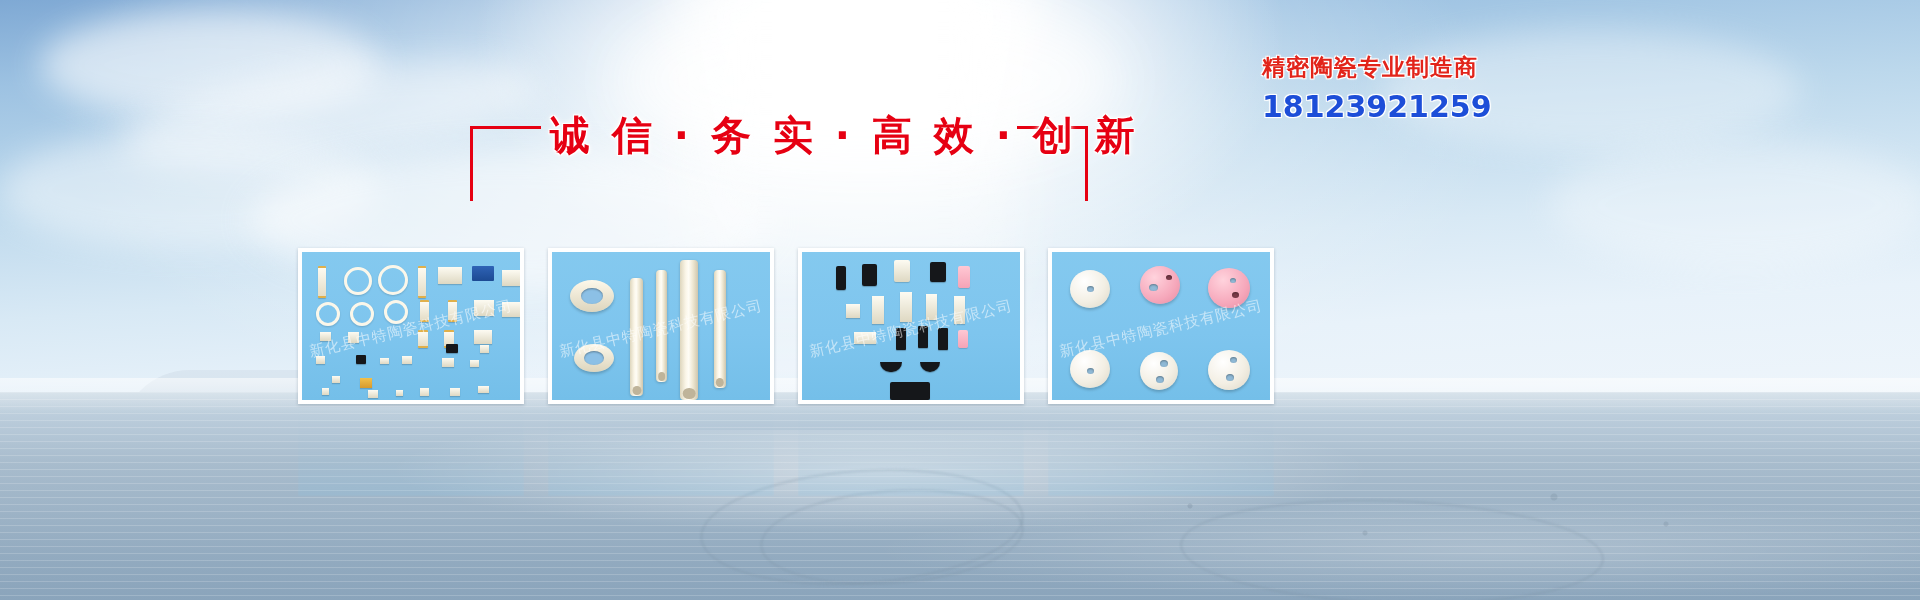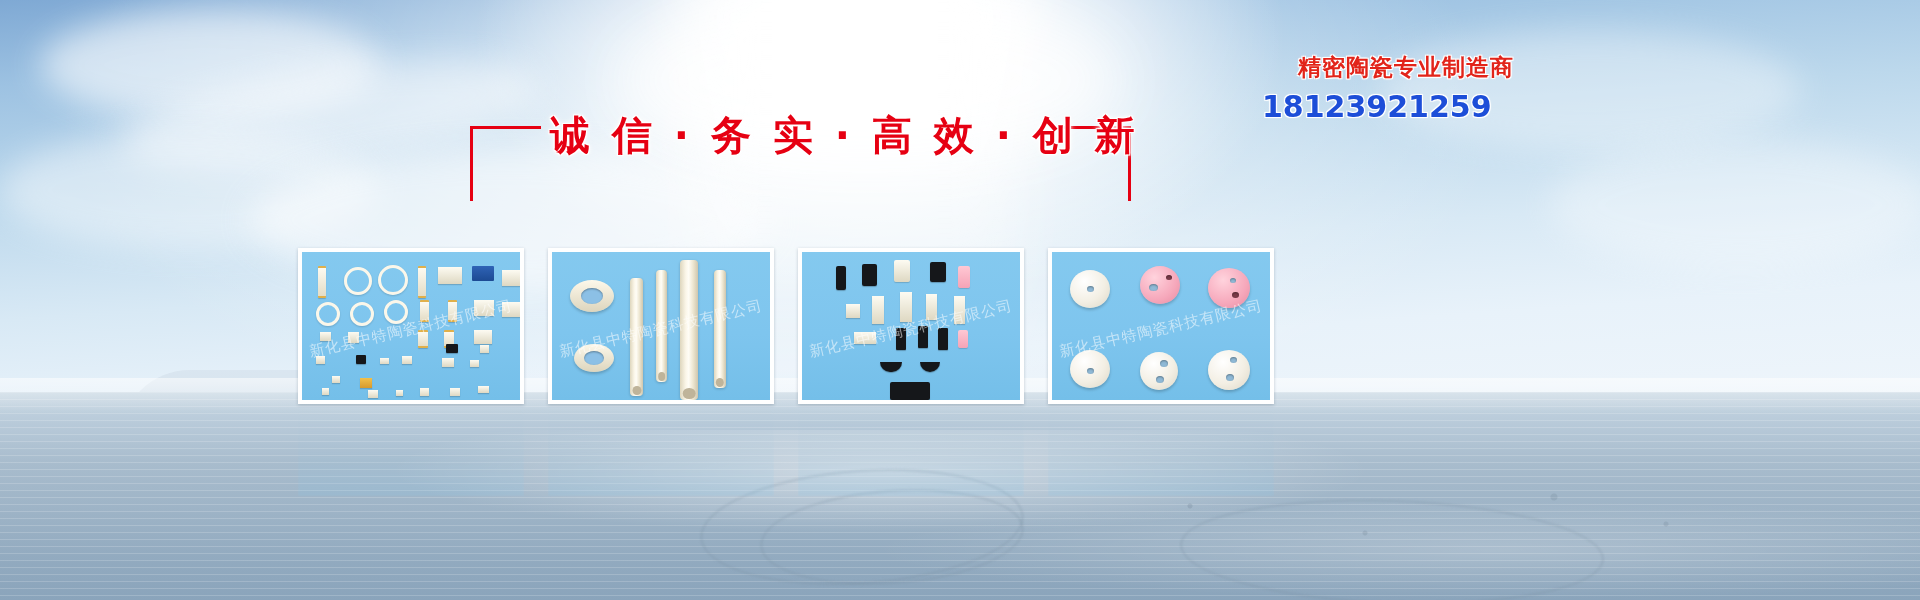--- a/index.html
+++ b/index.html
@@ -85,21 +85,21 @@
     position:absolute;left:1050px;top:470px;width:700px;height:90px;
     background:
       radial-gradient(circle at 20% 40%, rgba(90,110,128,.25) 0 2px, transparent 3px),
       radial-gradient(circle at 45% 70%, rgba(90,110,128,.22) 0 2px, transparent 3px),
       radial-gradient(circle at 72% 30%, rgba(90,110,128,.2) 0 3px, transparent 4px),
       radial-gradient(circle at 88% 60%, rgba(90,110,128,.22) 0 2px, transparent 3px);
     opacity:.8;
   }
 
   
-  .slogan-wrap{position:absolute;left:470px;top:108px;width:661px;height:100px;}
+  .slogan-wrap{position:absolute;left:470px;top:108px;width:606px;height:100px;padding-left:12px;}
   .bracket-l,.bracket-r{position:absolute;width:68px;height:72px;}
   .bracket-l{left:0;top:18px;border-top:3px solid #e60012;border-left:3px solid #e60012;}
   .bracket-r{right:0;top:18px;border-top:3px solid #e60012;border-right:3px solid #e60012;}
   .slogan-cn{
     position:absolute;left:80px;top:0;width:480px;text-align:center;
     font-family:"DejaVu Sans","Liberation Sans",sans-serif;
     font-size:40px;font-weight:700;color:#e60012;letter-spacing:4px;
     text-shadow:
       0 0 4px #fff, 0 0 7px #fff, 1px 1px 0 #fff, -1px -1px 0 #fff,
       1px -1px 0 #fff, -1px 1px 0 #fff;
@@ -112,21 +112,20 @@
     white-space:nowrap;
     text-shadow:0 0 3px rgba(255,255,255,.9);
   }
 
   
   .right-block{position:absolute;left:1262px;top:52px;width:360px;}
   .rb-line1{
     font-family:"DejaVu Sans","Liberation Sans",sans-serif;
     font-size:23px;font-weight:700;color:#e2241a;letter-spacing:1px;white-space:nowrap;
     text-shadow:0 0 3px #fff,1px 1px 0 #fff,-1px -1px 0 #fff,1px -1px 0 #fff,-1px 1px 0 #fff;
-    margin-left:36px;
   }
   .rb-line2{
     margin-top:14px;
     font-family:"DejaVu Sans","Liberation Sans",sans-serif;
     font-size:22px;font-weight:700;color:#e2241a;letter-spacing:1px;white-space:nowrap;
     text-shadow:0 0 3px #fff,1px 1px 0 #fff,-1px -1px 0 #fff,1px -1px 0 #fff,-1px 1px 0 #fff;
   }
   .rb-phone{
     margin-top:6px;
     font-family:"DejaVu Sans","Liberation Sans",sans-serif;

